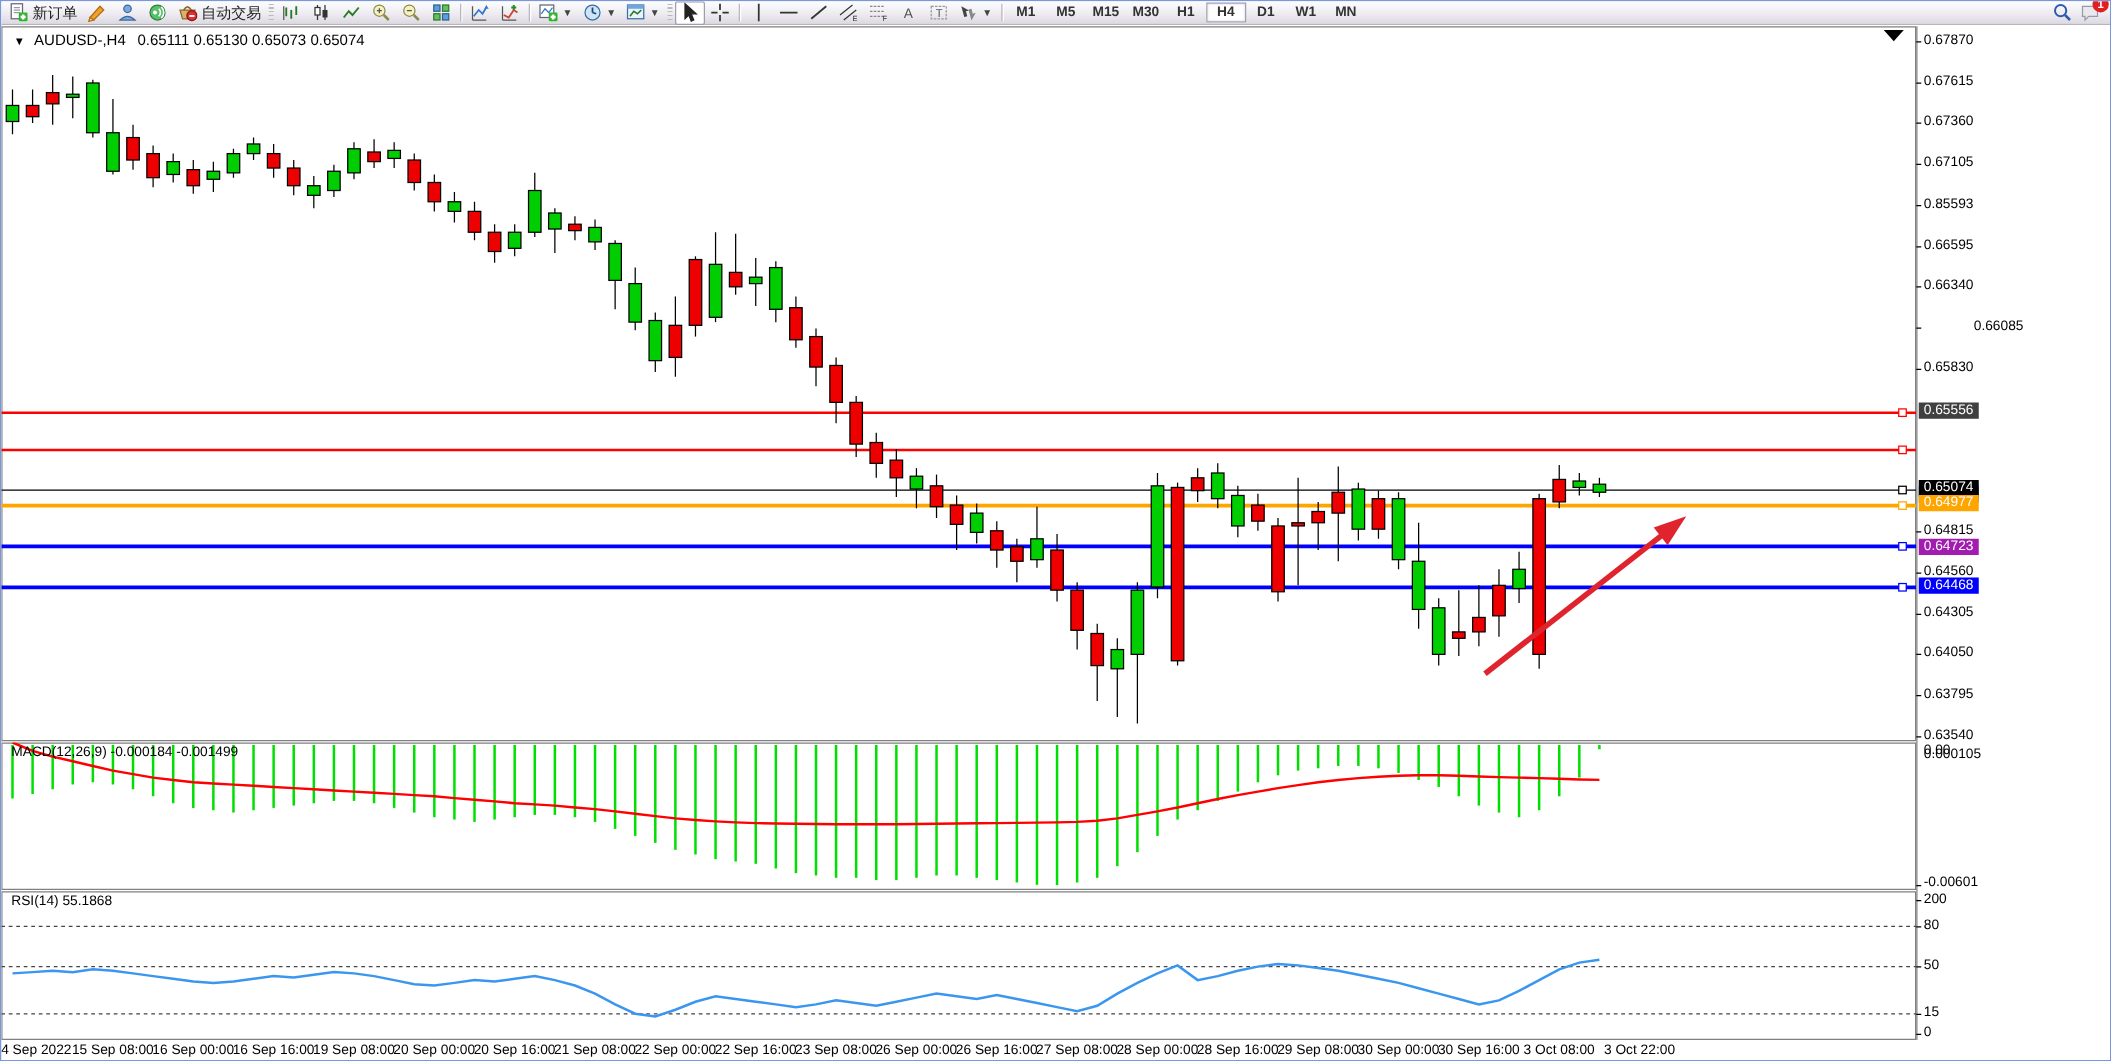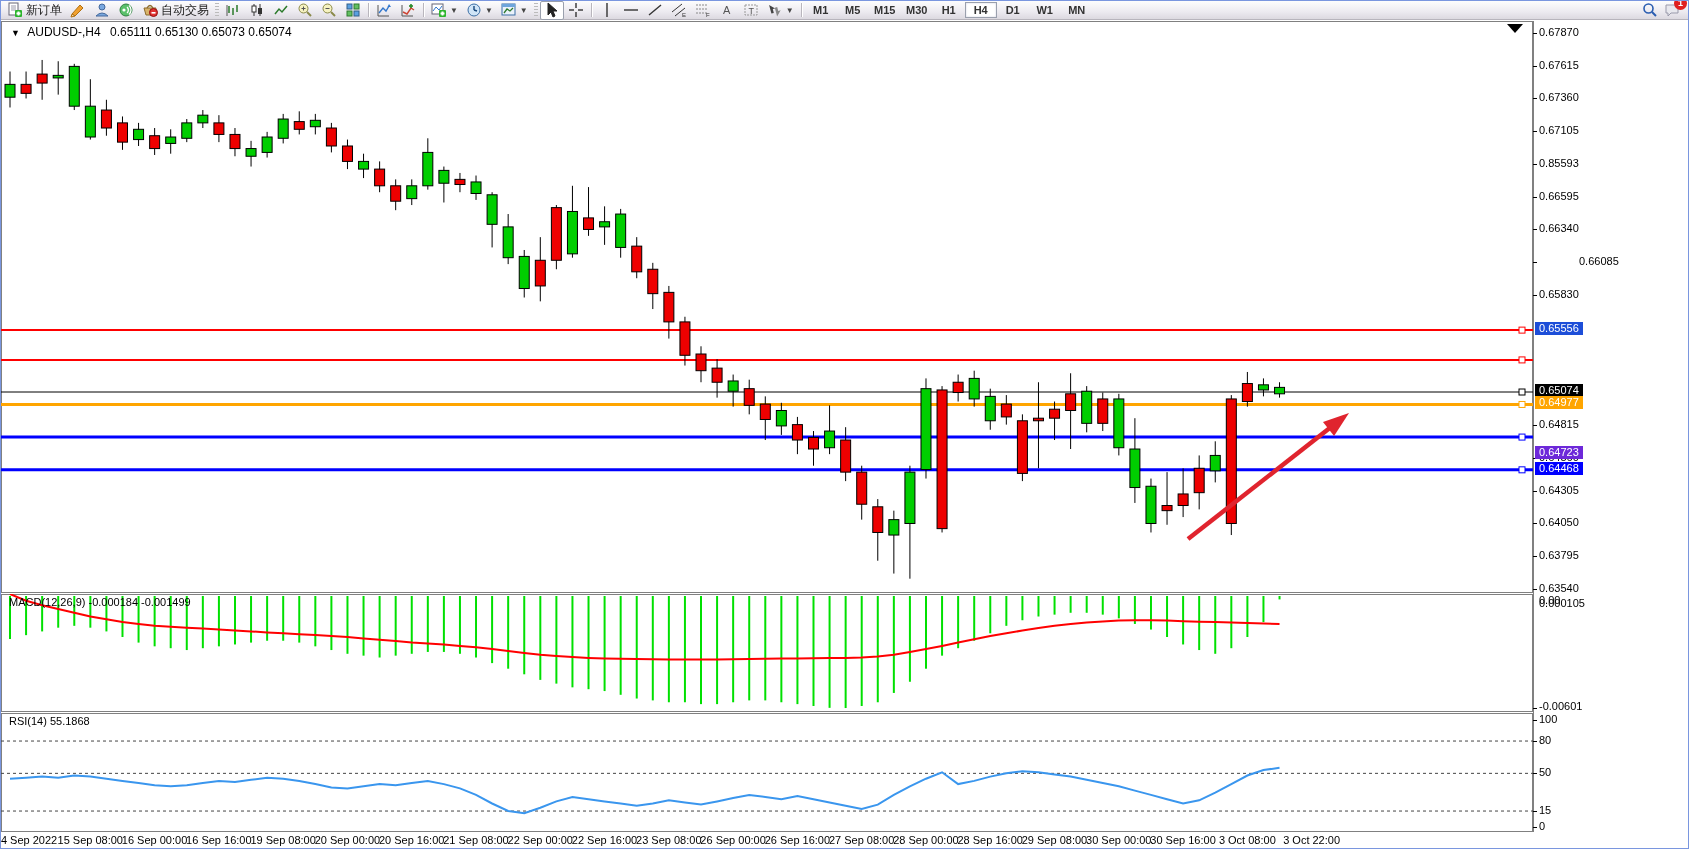--- a/index.html
+++ b/index.html
@@ -606,31 +606,31 @@
       <div class="axis-label" style="top: 450.004px;">0.64560</div>
       <div class="axis-tick" style="top: 457.004px;"></div>
       <div class="axis-label" style="top: 482.746px;">0.64305</div>
       <div class="axis-tick" style="top: 489.746px;"></div>
       <div class="axis-label" style="top: 515.488px;">0.64050</div>
       <div class="axis-tick" style="top: 522.488px;"></div>
       <div class="axis-label" style="top: 548.23px;">0.63795</div>
       <div class="axis-tick" style="top: 555.23px;"></div>
       <div class="axis-label" style="top: 580.972px;">0.63540</div>
       <div class="axis-tick" style="top: 587.972px;"></div>
-      <div class="line-badge" style="top: 321.118px; background: #1d4ed8;">0.65556</div>
+      <div class="line-badge" style="top: 321.118px; background: #404040;">0.65556</div>
       <div class="line-badge" style="top: 359px; background: #0369a1; margin-top: 29px;">0.65324</div>
       <div class="line-badge" style="top: 383.006px; background: rgb(0, 0, 0);">0.65074</div>
       <div class="line-badge" style="top: 395.461px; background: rgb(255, 165, 0);">0.64977</div>
-      <div class="line-badge" style="top: 445px; background: #6d28d9;">0.64723</div>
+      <div class="line-badge" style="top: 430px; background: #a21caf;">0.64723</div>
       <div class="line-badge" style="top: 460.817px; background: rgb(0, 0, 255); text-align: center;">0.64468</div>
       <div class="axis-label" style="top: 593px;">0.00</div>
       <div class="axis-label" style="top: 596px;">0.000105</div>
       <div class="axis-label" style="top: 699px;">-0.00601</div>
       <div class="axis-tick" style="top: 707px;"></div>
-      <div class="axis-label" style="top: 711.5px;">100</div>
+      <div class="axis-label" style="top: 711.5px;">200</div>
       <div class="axis-tick" style="top: 718.5px;"></div>
       <div class="axis-label" style="top: 733.04px;">80</div>
       <div class="axis-tick" style="top: 740.04px;"></div>
       <div class="axis-label" style="top: 765.35px;">50</div>
       <div class="axis-tick" style="top: 772.35px;"></div>
       <div class="axis-label" style="top: 803.045px;">15</div>
       <div class="axis-tick" style="top: 810.045px;"></div>
       <div class="axis-label" style="top: 819.2px;">0</div>
       <div class="axis-tick" style="top: 826.2px;"></div>
     </div>

